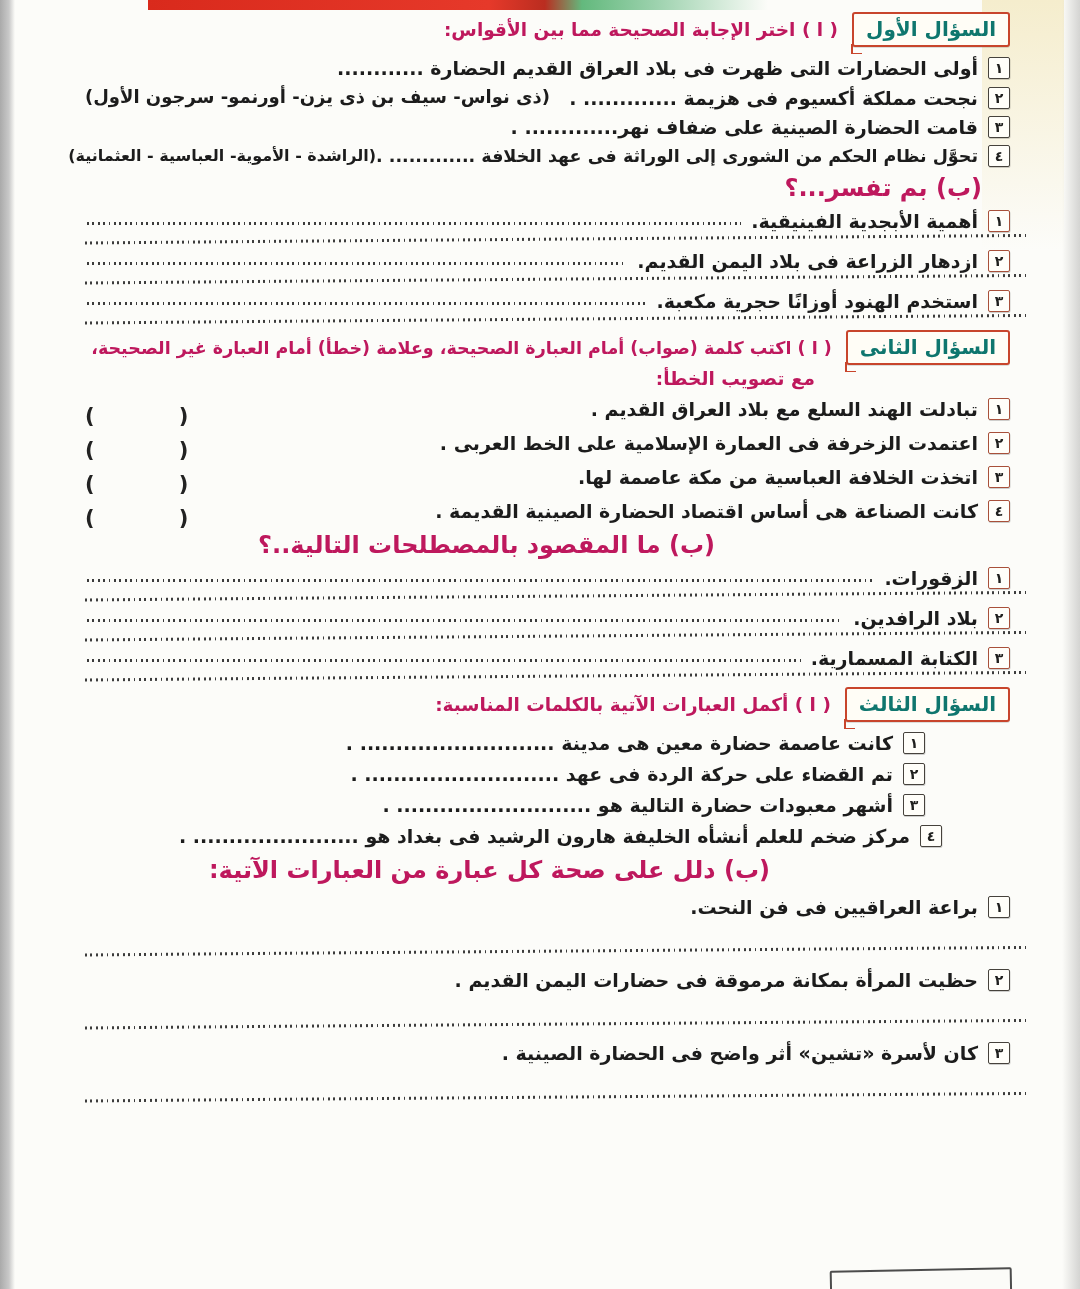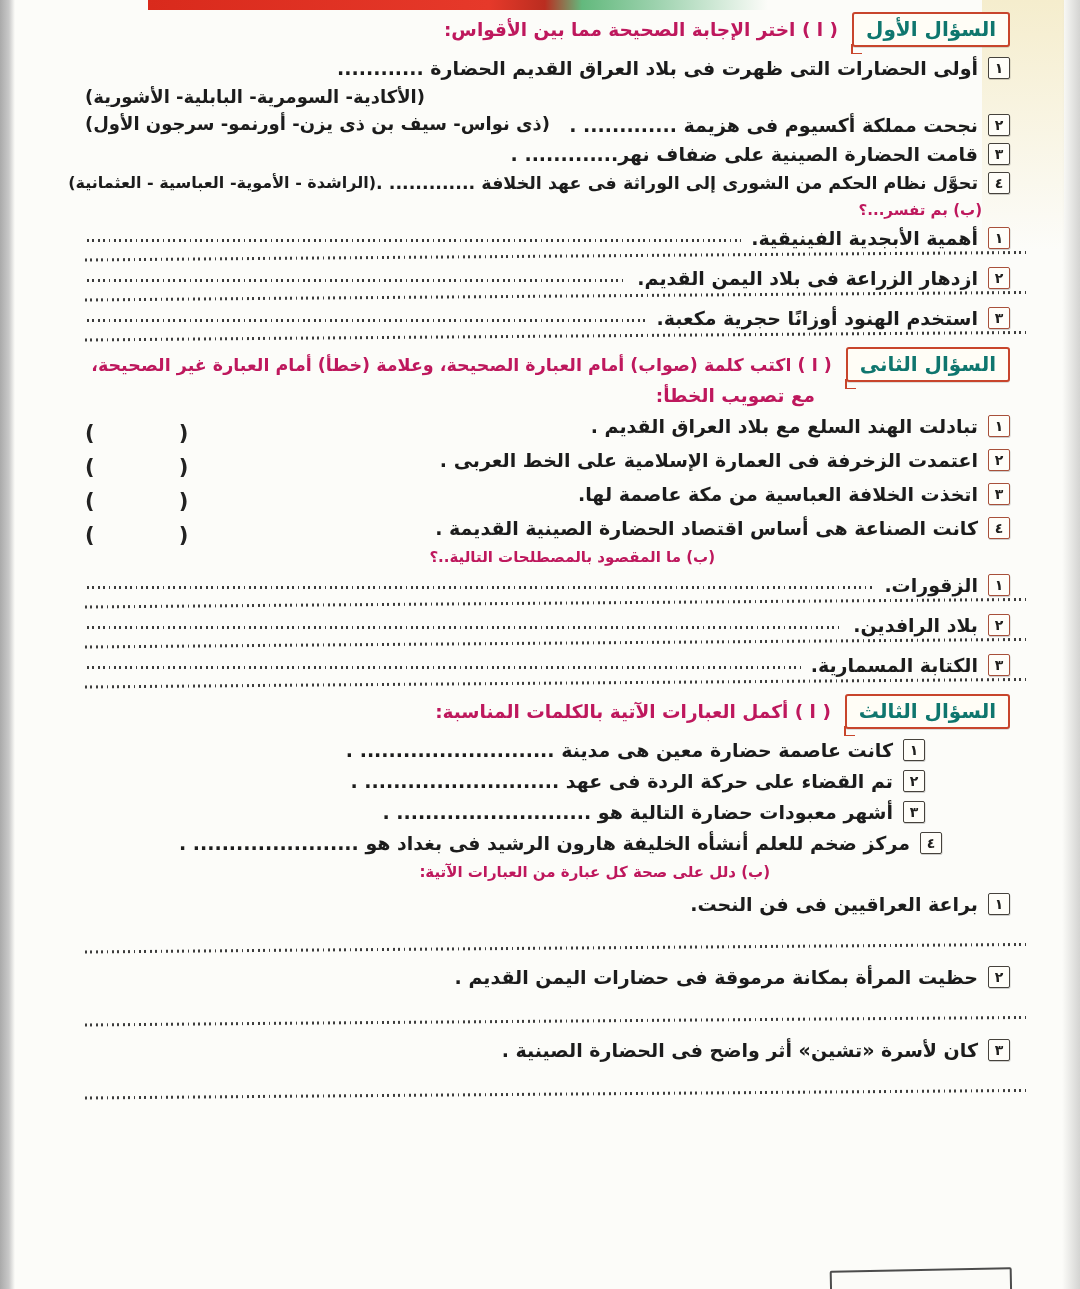--- a/index.html
+++ b/index.html
@@ -52,21 +52,21 @@
 
   
   .dotfill { flex: 1 1 auto; height: 3px; align-self: flex-end; margin: 0 10px 7px 2px;
     background: repeating-linear-gradient(90deg, #3c3c3c 0 1.8px, rgba(0,0,0,0) 1.8px 5.4px); }
   .dotline { height: 3px; margin: 2px -20px 13px 0;
     background: repeating-linear-gradient(90deg, #3c3c3c 0 1.8px, rgba(0,0,0,0) 1.8px 5.4px);
     transform: rotate(-0.45deg); transform-origin: right center; }
 
   
   .sec1 .row, .sec1 .itemrow { margin-bottom: 7px; }
-  .btitle { font-weight: bold; font-size: 15px; margin: 2px 28px 8px 0; }
+  .btitle { font-weight: bold; font-size: 24px; margin: 2px 28px 8px 0; }
   .b2title { margin-right: 0; }
   .explain .row { margin-bottom: 0; }
 
   .slot { direction: ltr; white-space: pre; font-weight: bold; font-size: 21px;
     position: relative; top: 9px; color: #222; letter-spacing: 1px; }
   .sec2 .strow { margin-bottom: 9px; }
   .sec3 .itemrow { margin-bottom: 9px; }
   .proof { margin-bottom: 0; }
   .proofgap { margin-top: 28px; margin-bottom: 20px; }
   .indent1 { margin-right: 85px; }
@@ -90,21 +90,20 @@
         </div>
         <div class="red instr">( ا ) اختر الإجابة الصحيحة مما بين الأقواس:</div>
       </div>
 
       <div class="row itemrow">
         <div class="itm">
           <span class="numbox">١</span>
           <span>أولى الحضارات التى ظهرت فى بلاد العراق القديم الحضارة ............</span>
         </div>
       </div>
-      <div class="optrow">(الأكادية- السومرية- البابلية- الأشورية)</div>
 
       <div class="row spread itemrow">
         <div class="itm">
           <span class="numbox">٢</span>
           <span>نجحت مملكة أكسيوم فى هزيمة ............. .</span>
         </div>
         <div class="opts">(ذى نواس- سيف بن ذى يزن- أورنمو- سرجون الأول)</div>
       </div>
 
       <div class="row spread itemrow">

